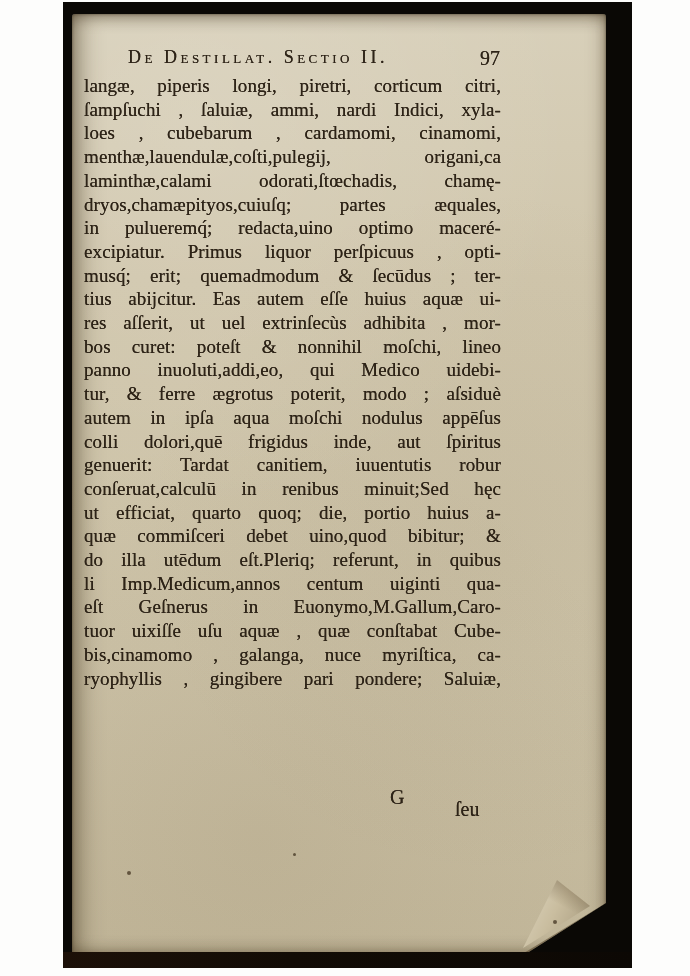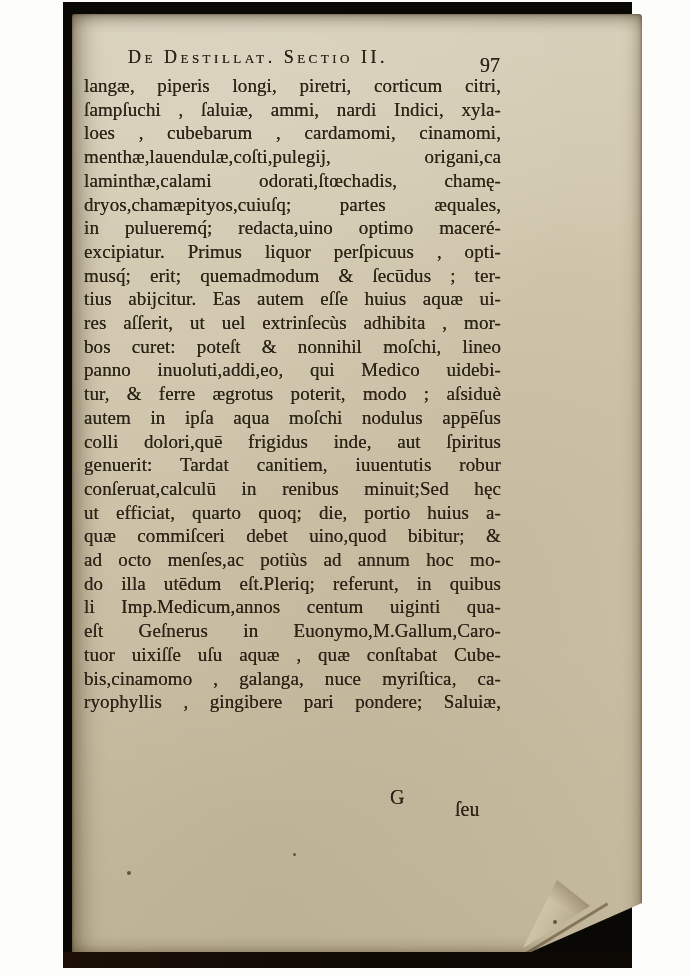--- a/index.html
+++ b/index.html
@@ -27,33 +27,32 @@
       radial-gradient(circle at 35% 88%, rgba(118,98,66,.10), transparent 46%),
       linear-gradient(180deg,#d8d0ba 0%,#d0c6ac 28%,#ccc2a7 68%,#c3b89b 100%);
     border-radius:3px;
     clip-path:polygon(0 0,100% 0,100% 889px,452px 100%,0 100%);
     box-shadow:
       inset 16px 0 24px -10px rgba(60,45,22,.50),
       inset -10px 0 18px -8px rgba(60,45,22,.38),
       inset 0 10px 16px -8px rgba(60,45,22,.45),
       inset 0 -10px 16px -8px rgba(60,45,22,.40),
       inset 0 0 3px rgba(40,30,15,.6);
-    padding-left: 36px;
   }
   .header{
     position:absolute;left:12px;top:33px;width:416px;height:24px;
     color:#2d2317;
   }
   .running-title{
     position:absolute;left:44px;top:0;
     font-variant:small-caps;font-size:18px;letter-spacing:3.5px;
     text-shadow:0 0 .5px rgba(45,35,23,.85);
   }
   .page-number{
-    position:absolute;right:0;top:7px;font-size:20px;
+    position:absolute;right:0;top:0;font-size:20px;
     text-shadow:0 0 .5px rgba(45,35,23,.85);
   }
   .body-text{
     position:absolute;left:12px;top:60px;width:417px;
     color:#2d2317;font-size:19px;line-height:23.7px;
   }
   .text-line{
     text-align:justify;text-align-last:justify;
     white-space:normal;
     text-shadow:0 0 .55px rgba(45,35,23,.9);
@@ -110,21 +109,20 @@
         <div class="text-line">res aſſerit, ut uel extrinſecùs adhibita , mor-</div>
         <div class="text-line">bos curet: poteſt &amp; nonnihil moſchi, lineo</div>
         <div class="text-line">panno inuoluti,addi,eo, qui Medico uidebi-</div>
         <div class="text-line">tur, &amp; ferre ægrotus poterit, modo ; aſsiduè</div>
         <div class="text-line">autem in ipſa aqua moſchi nodulus appēſus</div>
         <div class="text-line">colli dolori,quē frigidus inde, aut ſpiritus</div>
         <div class="text-line">genuerit: Tardat canitiem, iuuentutis robur</div>
         <div class="text-line">conſeruat,calculū in renibus minuit;Sed hęc</div>
         <div class="text-line">ut efficiat, quarto quoq; die, portio huius a-</div>
         <div class="text-line">quæ commiſceri debet uino,quod bibitur; &amp;</div>
-        <div class="text-line">ad octo menſes,ac potiùs ad annum hoc mo-</div>
         <div class="text-line">do illa utēdum eſt.Pleriq; referunt, in quibus</div>
         <div class="text-line">li Imp.Medicum,annos centum uiginti qua-</div>
         <div class="text-line">eſt Geſnerus in Euonymo,M.Gallum,Caro-</div>
         <div class="text-line">tuor uixiſſe uſu aquæ , quæ conſtabat Cube-</div>
         <div class="text-line">bis,cinamomo , galanga, nuce myriſtica, ca-</div>
         <div class="text-line">ryophyllis , gingibere pari pondere; Saluiæ,</div>
       </div>
 
     <div class="signature-line">
       <span class="signature-mark">G</span>

